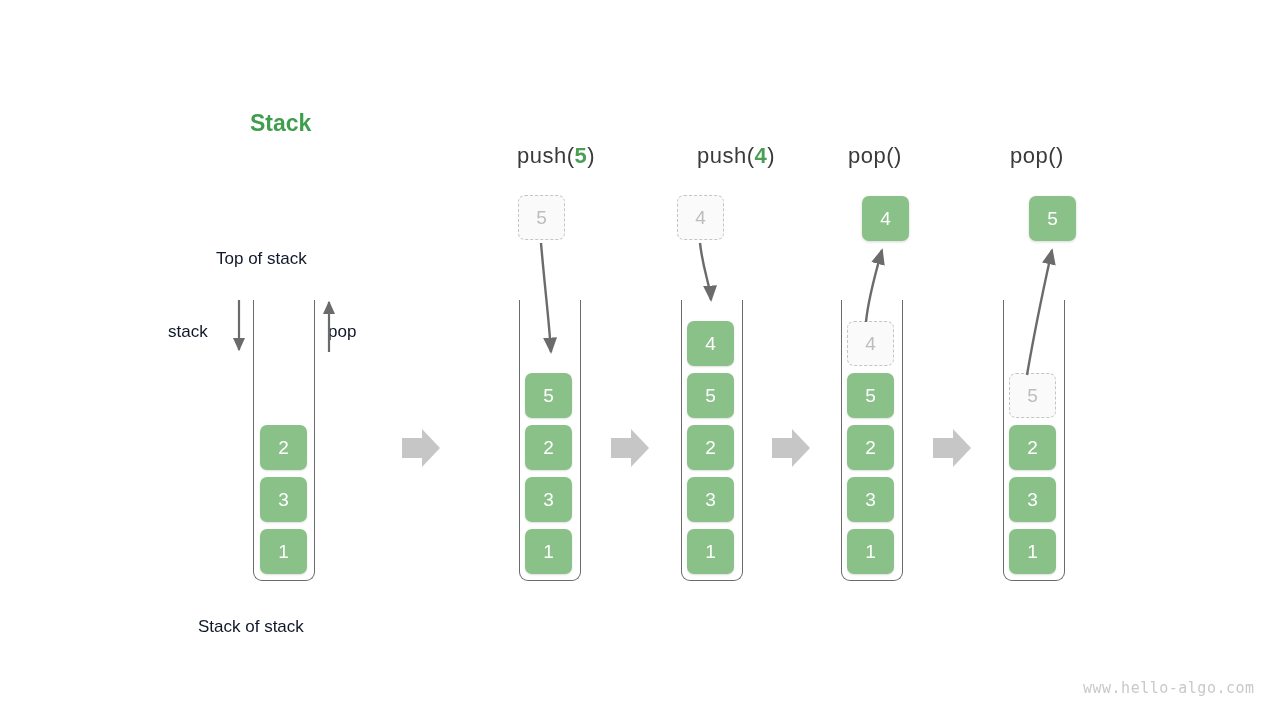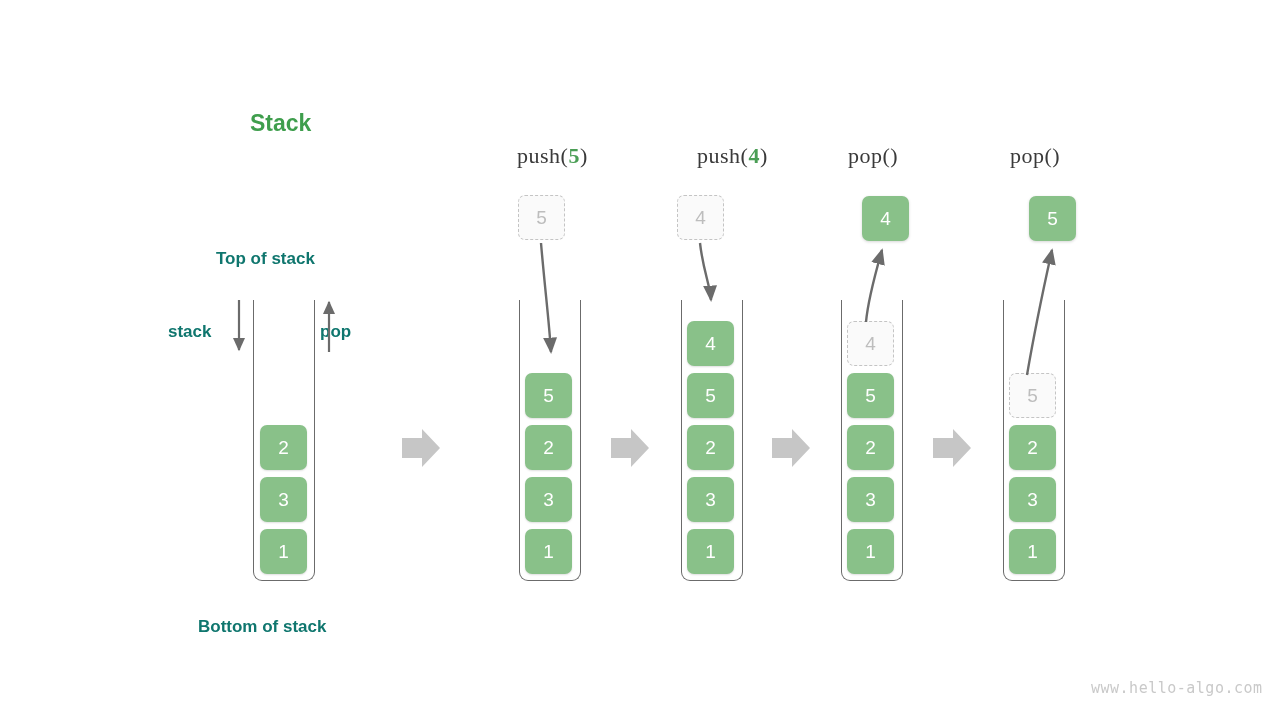--- a/index.html
+++ b/index.html
@@ -14,41 +14,40 @@
 
   
   .title{
     position:absolute;
     font-size:23px;font-weight:bold;
     color:#3f9e4d;
     white-space:nowrap;
   }
   .label-bold{
     position:absolute;
-    font-size:17px;font-weight:bold;
-    color:#0f766e;
+    font-size:17px;font-weight:normal;
+    color:#0f172a;
     white-space:nowrap;
   }
   .op-head{
     position:absolute;
-    font-family:Liberation Serif, serif;
+    font-family:Liberation Sans, sans-serif;
     font-size:22px;
     color:#3a3a3a;
     white-space:nowrap;
     letter-spacing:.5px;
   }
   .op-head .arg{color:#4a9e55;font-weight:bold;}
   .watermark{
     position:absolute;
     font-family:"DejaVu Sans Mono", monospace;
     font-size:15px;
     color:#c9c9c9;
     white-space:nowrap;
     letter-spacing:.5px;
-    margin-left:8px;
   }
 
   
   .stack-col{position:absolute;}
   .vessel{
     position:absolute;
     box-sizing:border-box;
     border-left:1.6px solid #6b6b6b;
     border-right:1.6px solid #6b6b6b;
     border-bottom:1.6px solid #6b6b6b;
@@ -82,24 +81,24 @@
   svg.layer{position:absolute;left:0;top:0;width:1280px;height:720px;overflow:visible;pointer-events:none;}
 </style>
 </head>
 <body>
 
 <div id="canvas">
 
   <div class="title" style="left:250px;top:110px;">Stack</div>
 
   <div class="label-bold" style="left:216px;top:249px;">Top of stack</div>
-  <div class="label-bold" style="left:198px;top:617px;">Bottom of stack</div>
+  <div class="label-bold" style="left:198px;top:617px;">Stack of stack</div>
 
   <div class="label-bold" style="left:168px;top:322px;">stack</div>
-  <div class="label-bold" style="left:320px;top:322px;">pop</div>
+  <div class="label-bold" style="left:328px;top:322px;">pop</div>
 
   <div class="op-head" style="left:517px;top:143px;">
     <span>push(</span><span class="arg">5</span><span>)</span>
   </div>
   <div class="op-head" style="left:681px;top:143px;margin-left:16px;">
     <span>push(</span><span class="arg">4</span><span>)</span>
   </div>
   <div class="op-head" style="left:848px;top:143px;">
     <span>pop(</span><span class="arg"></span><span>)</span>
   </div>

